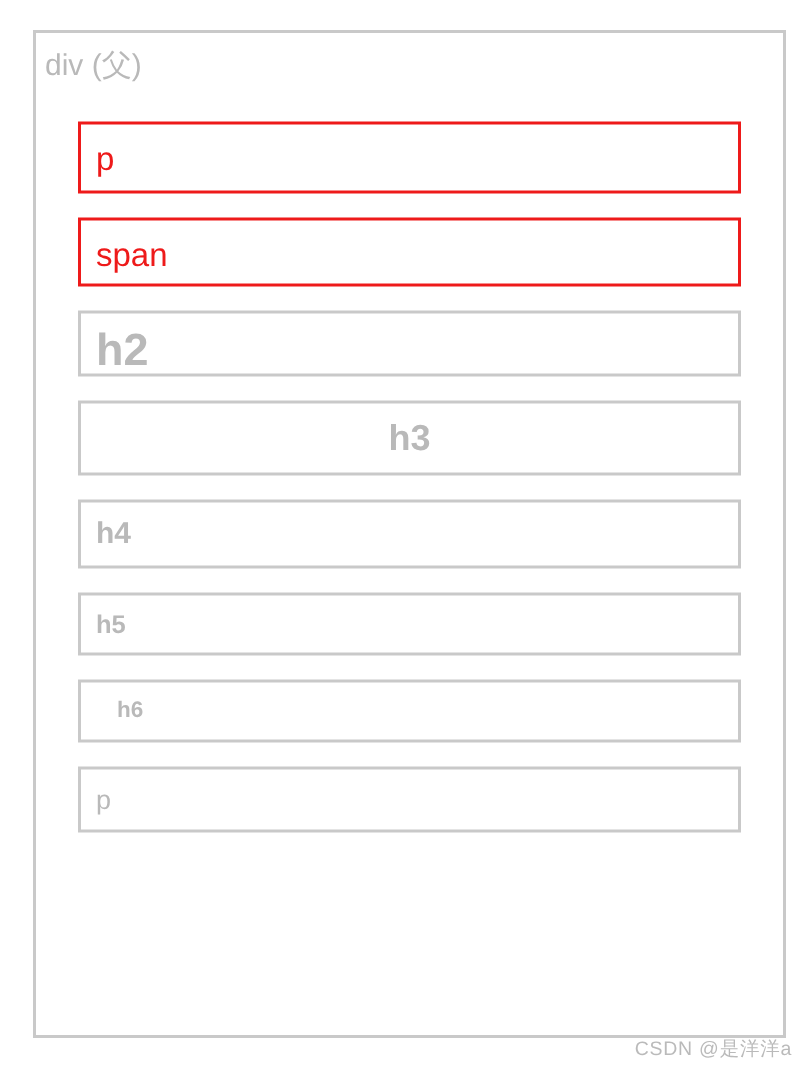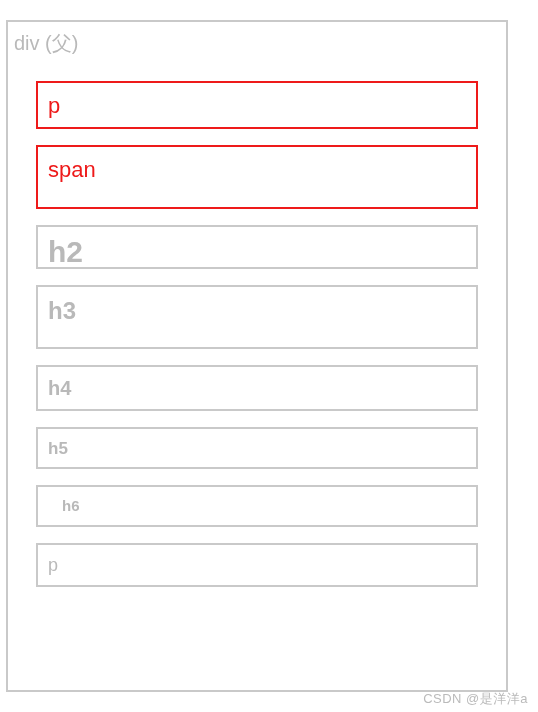--- a/index.html
+++ b/index.html
@@ -5,21 +5,21 @@
     * { box-sizing: border-box; margin: 0; padding: 0; }
     body {
       font-family: "Segoe UI", Arial, sans-serif;
       background: #ffffff;
       width: 538px;
       height: 712px;
       position: relative;
     }
     .container {
       position: absolute;
-      left: 6px;
+      left: 22px;
       top: 20px;
       width: 502px;
       height: 672px;
       border: 2px solid #c9c9c9;
       padding: 8px 28px 20px 28px;
     }
     .parent-label {
       color: #b9b9b9;
       font-size: 20px;
       font-weight: 400;
@@ -32,23 +32,23 @@
       padding: 10px 10px;
       color: #b9b9b9;
       font-weight: 600;
     }
     .child.selected {
       border: 2px solid #ee1a1a;
       color: #ee1a1a;
       font-weight: 400;
     }
     .c-p { font-size: 22px; height: 48px; }
-    .c-span { font-size: 22px; height: 64px; }
+    .c-span { font-size: 22px; height: 46px; }
     .c-h2 { font-size: 30px; height: 44px; padding-top: 8px; }
-    .c-h3 { font-size: 24px; height: 64px; }
+    .c-h3 { font-size: 24px; height: 50px; text-align: center; }
     .c-h4 { font-size: 20px; height: 46px; margin-top: 15px; }
     .c-h5 { font-size: 17px; height: 42px; }
     .c-h6 { font-size: 15px; height: 42px; padding-left: 24px; }
     .c-p2 { font-size: 18px; height: 44px; font-weight: 400; }
     .watermark {
       position: absolute;
       right: 10px;
       bottom: 4px;
       font-size: 13px;
       color: rgba(130,130,130,0.55);

